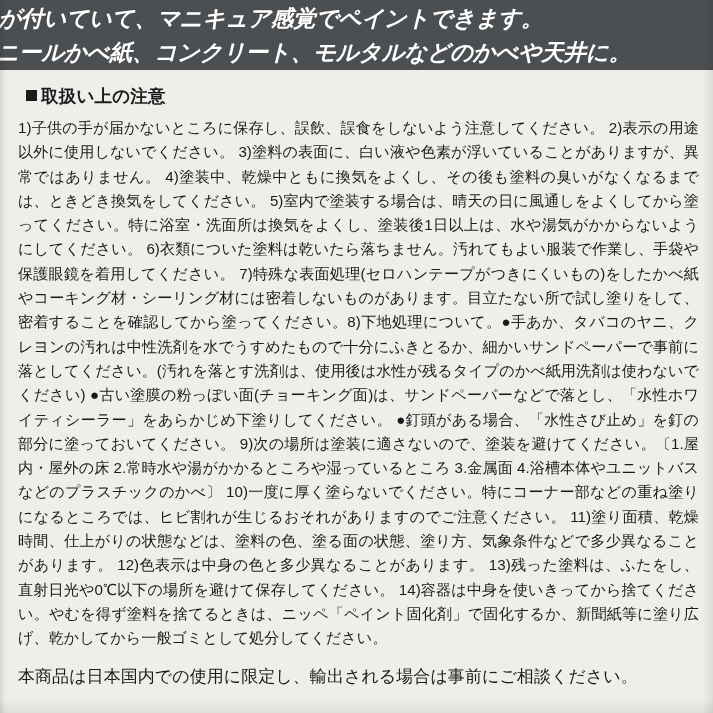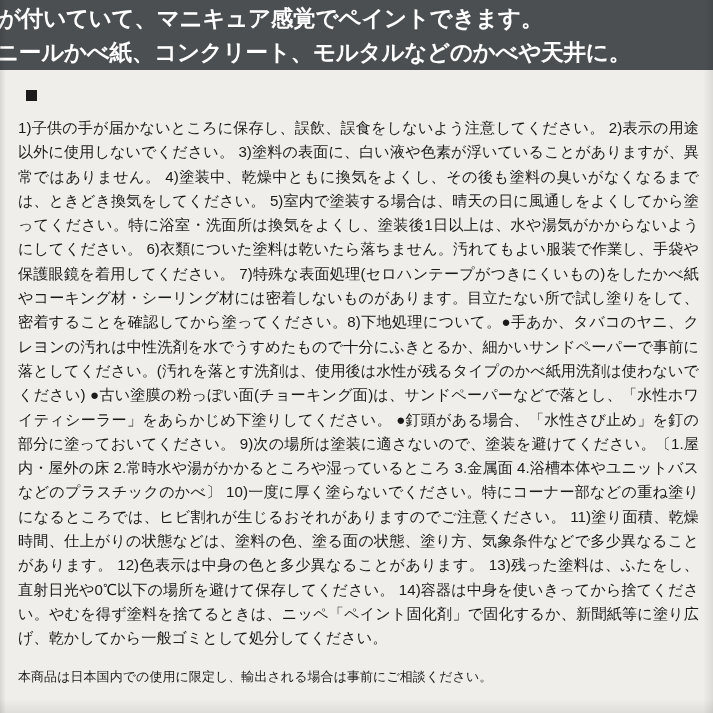--- a/index.html
+++ b/index.html
@@ -26,20 +26,21 @@
     position: absolute;
     top: 0;
     left: 0;
     width: 713px;
     height: 70px;
     background: #4c4f52;
     color: #ffffff;
     box-sizing: border-box;
     padding: 2px 6px 0 4px;
     overflow: hidden;
+    font-style: italic;
   }
   .top-band .line {
     font-size: 22.5px;
     font-weight: bold;
     letter-spacing: -0.2px;
     line-height: 34px;
     white-space: nowrap;
   }
   .top-band .line1 { margin-left: -6px; }
   .top-band .line2 { margin-left: -8px; }
@@ -76,21 +77,21 @@
   .notice-body {
     font-size: 15.1px;
     line-height: 24.3px;
     text-align: justify;
     text-justify: inter-character;
     margin: 7px 2px 0 2px;
     letter-spacing: 0.05px;
   }
 
   .footer-note {
-    font-size: 13px;
+    font-size: 17px;
     line-height: 24px;
     margin: 14px 2px 0 2px;
     letter-spacing: 0.05px;
   }
 
   
   .edge-left {
     position: absolute;
     top: 0; left: 0;
     width: 6px; height: 713px;
@@ -117,21 +118,21 @@
 
 <div class="page">
 
   <div class="top-band">
     <div class="line line1">が付いていて、マニキュア感覚でペイントできます。</div>
     <div class="line line2">ニールかべ紙、コンクリート、モルタルなどのかべや天井に。</div>
   </div>
 
   <div class="body-area">
     <div class="section-heading">
-      <span class="marker"></span>
+      <span class="marker"></span><span>取扱い上の注意</span>
     </div>
     <p class="notice-body">1)子供の手が届かないところに保存し、誤飲、誤食をしないよう注意してください。 2)表示の用途以外に使用しないでください。 3)塗料の表面に、白い液や色素が浮いていることがありますが、異常ではありません。 4)塗装中、乾燥中ともに換気をよくし、その後も塗料の臭いがなくなるまでは、ときどき換気をしてください。 5)室内で塗装する場合は、晴天の日に風通しをよくしてから塗ってください。特に浴室・洗面所は換気をよくし、塗装後1日以上は、水や湯気がかからないようにしてください。 6)衣類についた塗料は乾いたら落ちません。汚れてもよい服装で作業し、手袋や保護眼鏡を着用してください。 7)特殊な表面処理(セロハンテープがつきにくいもの)をしたかべ紙やコーキング材・シーリング材には密着しないものがあります。目立たない所で試し塗りをして、 密着することを確認してから塗ってください。8)下地処理について。●手あか、タバコのヤニ、クレヨンの汚れは中性洗剤を水でうすめたもので十分にふきとるか、細かいサンドペーパーで事前に落としてください。(汚れを落とす洗剤は、使用後は水性が残るタイプのかべ紙用洗剤は使わないでください) ●古い塗膜の粉っぽい面(チョーキング面)は、サンドペーパーなどで落とし、「水性ホワイティシーラー」をあらかじめ下塗りしてください。 ●釘頭がある場合、「水性さび止め」を釘の部分に塗っておいてください。 9)次の場所は塗装に適さないので、塗装を避けてください。〔1.屋内・屋外の床 2.常時水や湯がかかるところや湿っているところ 3.金属面 4.浴槽本体やユニットバスなどのプラスチックのかべ〕 10)一度に厚く塗らないでください。特にコーナー部などの重ね塗りになるところでは、ヒビ割れが生じるおそれがありますのでご注意ください。 11)塗り面積、乾燥時間、仕上がりの状態などは、塗料の色、塗る面の状態、塗り方、気象条件などで多少異なることがあります。 12)色表示は中身の色と多少異なることがあります。 13)残った塗料は、ふたをし、直射日光や0℃以下の場所を避けて保存してください。 14)容器は中身を使いきってから捨てください。やむを得ず塗料を捨てるときは、ニッペ「ペイント固化剤」で固化するか、新聞紙等に塗り広げ、乾かしてから一般ゴミとして処分してください。</p>
     <p class="footer-note">本商品は日本国内での使用に限定し、輸出される場合は事前にご相談ください。</p>
   </div>
 
   <div class="edge-left"></div>
   <div class="edge-right"></div>
   <div class="edge-bottom"></div>
 </div>
 

